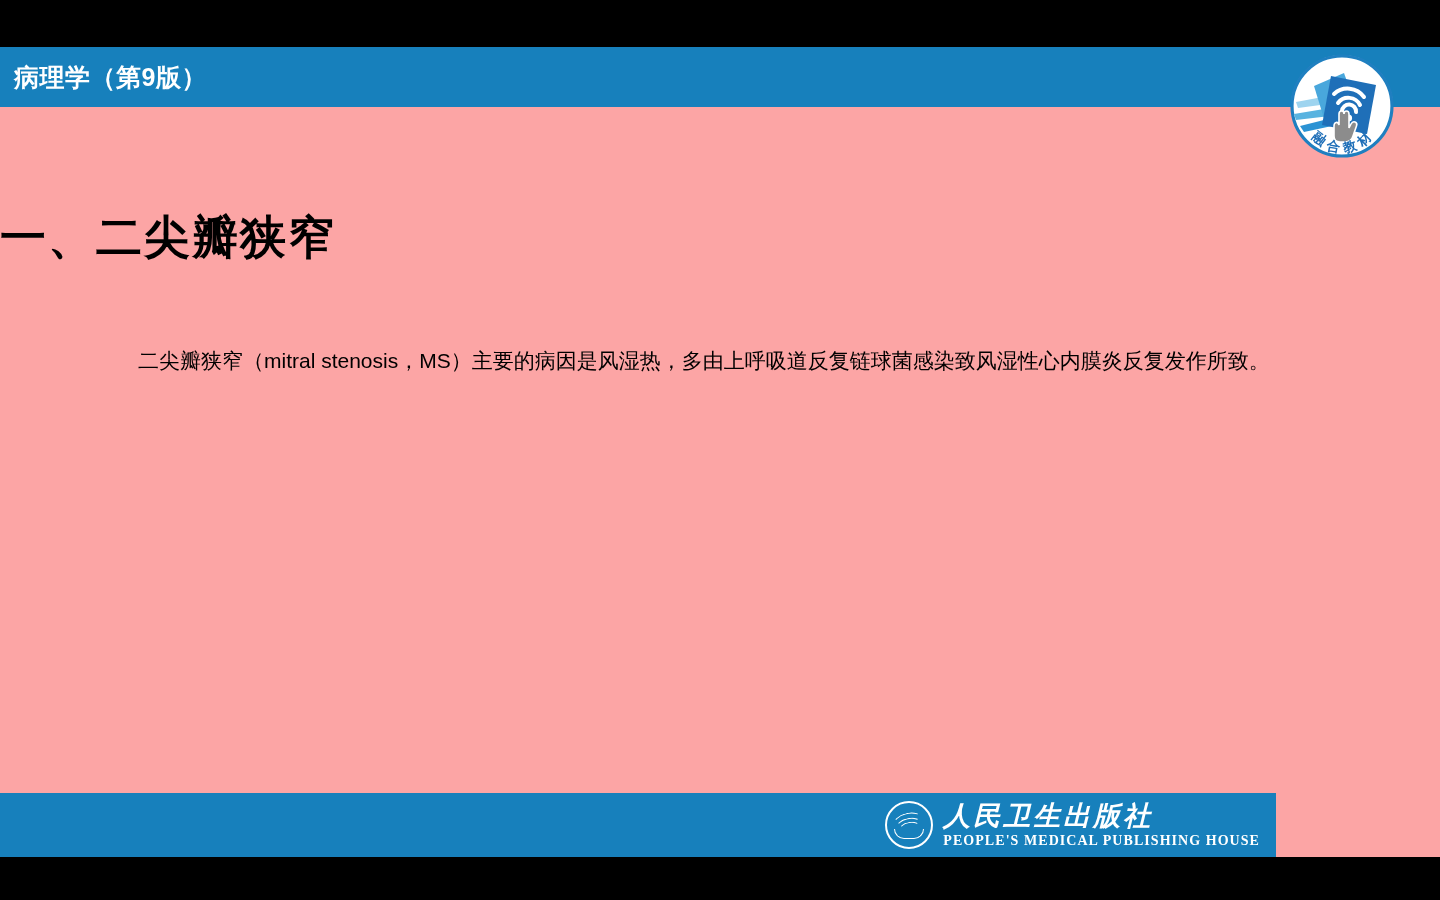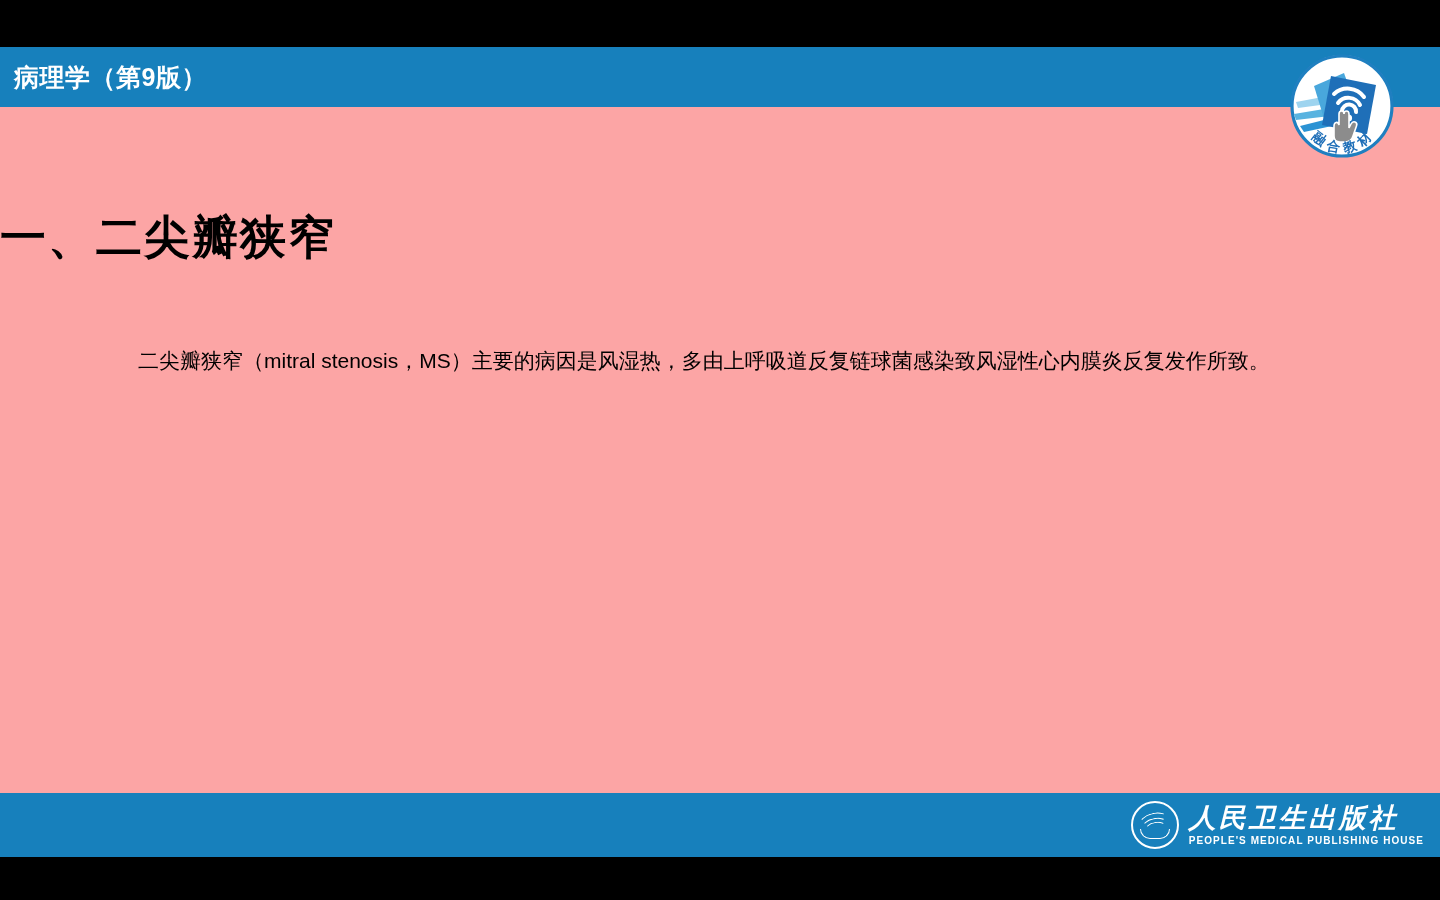--- a/index.html
+++ b/index.html
@@ -47,21 +47,21 @@
     font-size: 25px;
     font-weight: bold;
     letter-spacing: 0.5px;
     white-space: nowrap;
   }
 
   
   .footer-band {
     position: absolute;
     left: 0; top: 793px;
-    width: 1440px; height: 64px;
+    width: 1276px; height: 64px;
     background: #1780bc;
   }
   .footer-logo {
     position: absolute;
     right: 16px;
     top: 50%;
     transform: translateY(-50%);
     display: flex;
     align-items: center;
     gap: 10px;
@@ -99,24 +99,25 @@
   .pmph-cn {
     color: #ffffff;
     font-size: 27px;
     font-weight: bold;
     letter-spacing: 3px;
     font-family: "DejaVu Serif", "Liberation Serif", serif;
     font-style: italic;
   }
   .pmph-en {
     color: #ffffff;
-    font-size: 10px;
+    font-size: 14px;
     font-weight: bold;
     letter-spacing: 1.05px;
     margin-top: 5px;
+    font-family: Liberation Serif, serif;
   }
 
   
   .badge {
     position: absolute;
     left: 1288px; top: 52px;
     width: 108px; height: 108px;
   }
 
   

